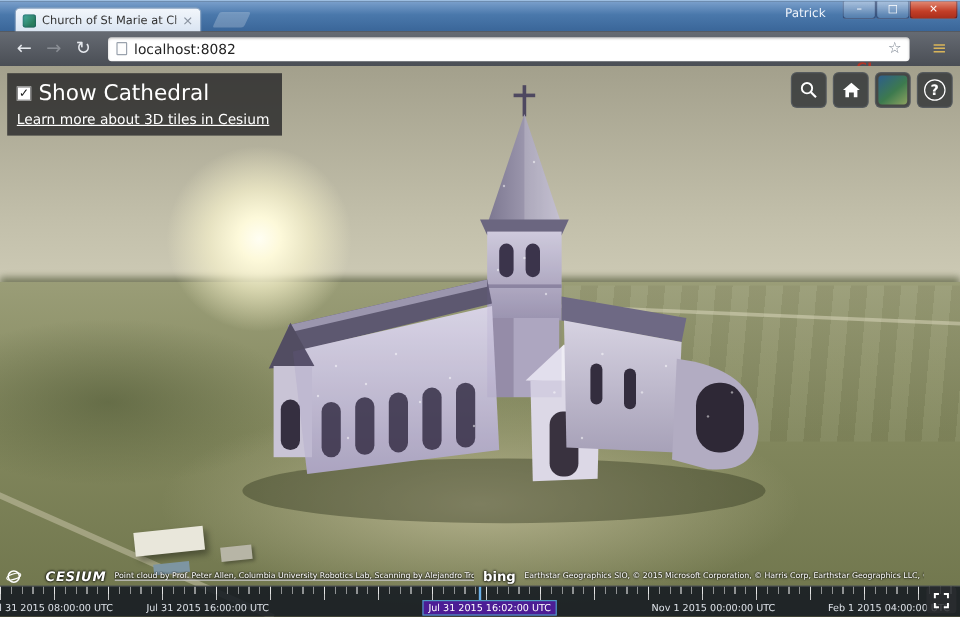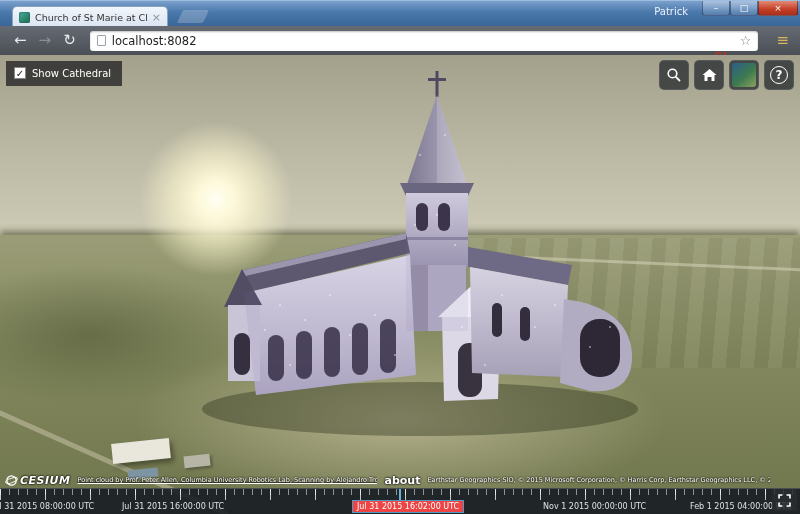--- a/index.html
+++ b/index.html
@@ -64,52 +64,52 @@
   .sun { position:absolute; left:138px; top:66px; width:156px; height:156px;
     background:radial-gradient(circle, #fffef3 0%, #fdf9da 16%, rgba(250,245,206,0.65) 38%, rgba(240,238,206,0) 70%); }
   .church-svg { position:absolute; left:140px; top:10px; width:540px; height:430px; }
 
   
   .overlay-panel { position:absolute; left:6px; top:6px; background:rgba(40,40,42,0.82);
     padding:6px 11px 7px 8px; color:#fff; z-index:5; }
   .cb-row { display:flex; align-items:center; gap:6px; }
   .checkbox { width:12px; height:12px; background:#fff; border:1px solid #888; font-size:10px;
     line-height:11px; text-align:center; color:#1a1a1a; }
-  .cb-label { font-size:10px; }
+  .cb-label { font-size:18px; }
   .overlay-link { display:block; margin-top:4px; font-size:11.5px; color:#fff; text-decoration:underline; }
 
   
   .cesium-toolbar { position:absolute; right:6px; top:5px; display:flex; gap:5px; z-index:5; }
   .cz-btn { width:30px; height:30px; border-radius:5px; background:rgba(48,51,54,0.82);
     border:1px solid rgba(90,95,100,0.8); display:flex; align-items:center; justify-content:center; }
   .imagery-thumb { width:24px; height:24px; border-radius:3px;
     background:linear-gradient(140deg,#2d5e8b 0%, #3d7a4e 55%, #8ca260 100%); }
   .help-circle { width:18px; height:18px; border:1.5px solid #fff; border-radius:50%;
     color:#fff; font-size:12px; font-weight:bold; line-height:17px; text-align:center; }
 
   
   .credits { position:absolute; left:5px; right:30px; bottom:27px; height:14px; z-index:6;
     display:flex; align-items:center; gap:7px; color:#fff; text-shadow:0 0 2px #000, 0 0 2px #000; }
-  .cesium-logo { display:flex; align-items:center; gap:2px; flex:0 0 auto;justify-content:space-between; }
+  .cesium-logo { display:flex; align-items:center; gap:20px; flex:0 0 auto;justify-content:space-between; }
   .cesium-logo-text { font-size:11px; font-weight:bold; font-style:italic; letter-spacing:0.5px; }
   .credit-small { font-size:6.5px; white-space:nowrap; overflow:hidden; text-decoration:underline; }
   .credit-small.c1 { max-width:300px; }
   .bing-logo { font-size:11px; font-weight:600; flex:0 0 auto; }
   .credit-small.c2 { flex:1; text-decoration:none; }
 
   
   .timeline { position:absolute; left:0; right:0; bottom:0; height:26px; z-index:5;
     background:rgba(20,26,34,0.88); border-top:1px solid rgba(255,255,255,0.18); }
   .ticks-minor { position:absolute; top:0; left:0; right:0; height:6px;
     background:repeating-linear-gradient(90deg, rgba(255,255,255,0.5) 0 1px, transparent 1px 9px); }
   .ticks-major { position:absolute; top:0; left:0; right:0; height:11px;
     background:repeating-linear-gradient(90deg, rgba(255,255,255,0.75) 0 1px, transparent 1px 45px); }
   .tl-label { position:absolute; top:13px; font-size:8px; color:#dde2e8; white-space:nowrap; }
   .tl-current { position:absolute; top:11px; left:352px; font-size:8px; color:#fff; white-space:nowrap;
-    background:#ef4444; border:1px solid #4e9ac4; padding:1px 4px; }
+    background:#4c1d95; border:1px solid #4e9ac4; padding:1px 4px; }
   .tl-needle { position:absolute; left:399px; top:0; width:2px; height:12px; background:#6ab0e8; }
 
   .fullscreen-btn { position:absolute; right:3px; bottom:3px; width:25px; height:22px; z-index:7;
     background:rgba(42,45,48,0.85); border-radius:3px; display:flex; align-items:center; justify-content:center; }
 </style>
 </head>
 <body>
 
 <div class="win">
 
@@ -242,20 +242,21 @@
         <circle cx="450" cy="282" r="1"></circle>
           <circle cx="470" cy="262" r="1"></circle>
       </g>
     </svg>
 
     <div class="overlay-panel">
       <div class="cb-row">
         <span class="checkbox">✓</span>
         <span class="cb-label">Show Cathedral</span>
       </div>
+      <span class="overlay-link">Learn more about 3D tiles in Cesium</span>
     </div>
 
     <div class="cesium-toolbar">
       <div class="cz-btn">
         <svg width="16" height="16" viewBox="0 0 16 16">
           <circle cx="6.5" cy="6.5" r="4.3" fill="none" stroke="#fff" stroke-width="1.6"></circle>
           <line x1="9.8" y1="9.8" x2="14" y2="14" stroke="#fff" stroke-width="1.8"></line>
         </svg>
       </div>
       <div class="cz-btn">
@@ -273,21 +274,21 @@
 
     <div class="credits">
       <span class="cesium-logo">
         <svg width="13" height="13" viewBox="0 0 14 14">
           <circle cx="7" cy="7" r="5" fill="none" stroke="#fff" stroke-width="1.4"></circle>
           <ellipse cx="7" cy="7" rx="6.5" ry="2.4" fill="none" stroke="#fff" stroke-width="1" transform="rotate(-18 7 7)"></ellipse>
         </svg>
         <span class="cesium-logo-text">CESIUM</span>
       </span>
       <span class="credit-small c1">Point cloud by Prof. Peter Allen, Columbia University Robotics Lab, Scanning by Alejandro Troccoli and Matei Ciocarlie</span>
-      <span class="bing-logo">about</span>
+      <span class="bing-logo">bing</span>
       <span class="credit-small c2">Earthstar Geographics SIO, © 2015 Microsoft Corporation, © Harris Corp, Earthstar Geographics LLC, © 2015 InterAtlas</span>
     </div>
 
     <div class="timeline">
       <div class="ticks-minor"></div>
       <div class="ticks-major"></div>
       <span class="tl-label" style="left:-8px">Jul 31 2015 08:00:00 UTC</span>
       <span class="tl-label" style="left:122px">Jul 31 2015 16:00:00 UTC</span>
       <span class="tl-needle"></span>
       <span class="tl-current">Jul 31 2015 16:02:00 UTC</span>

